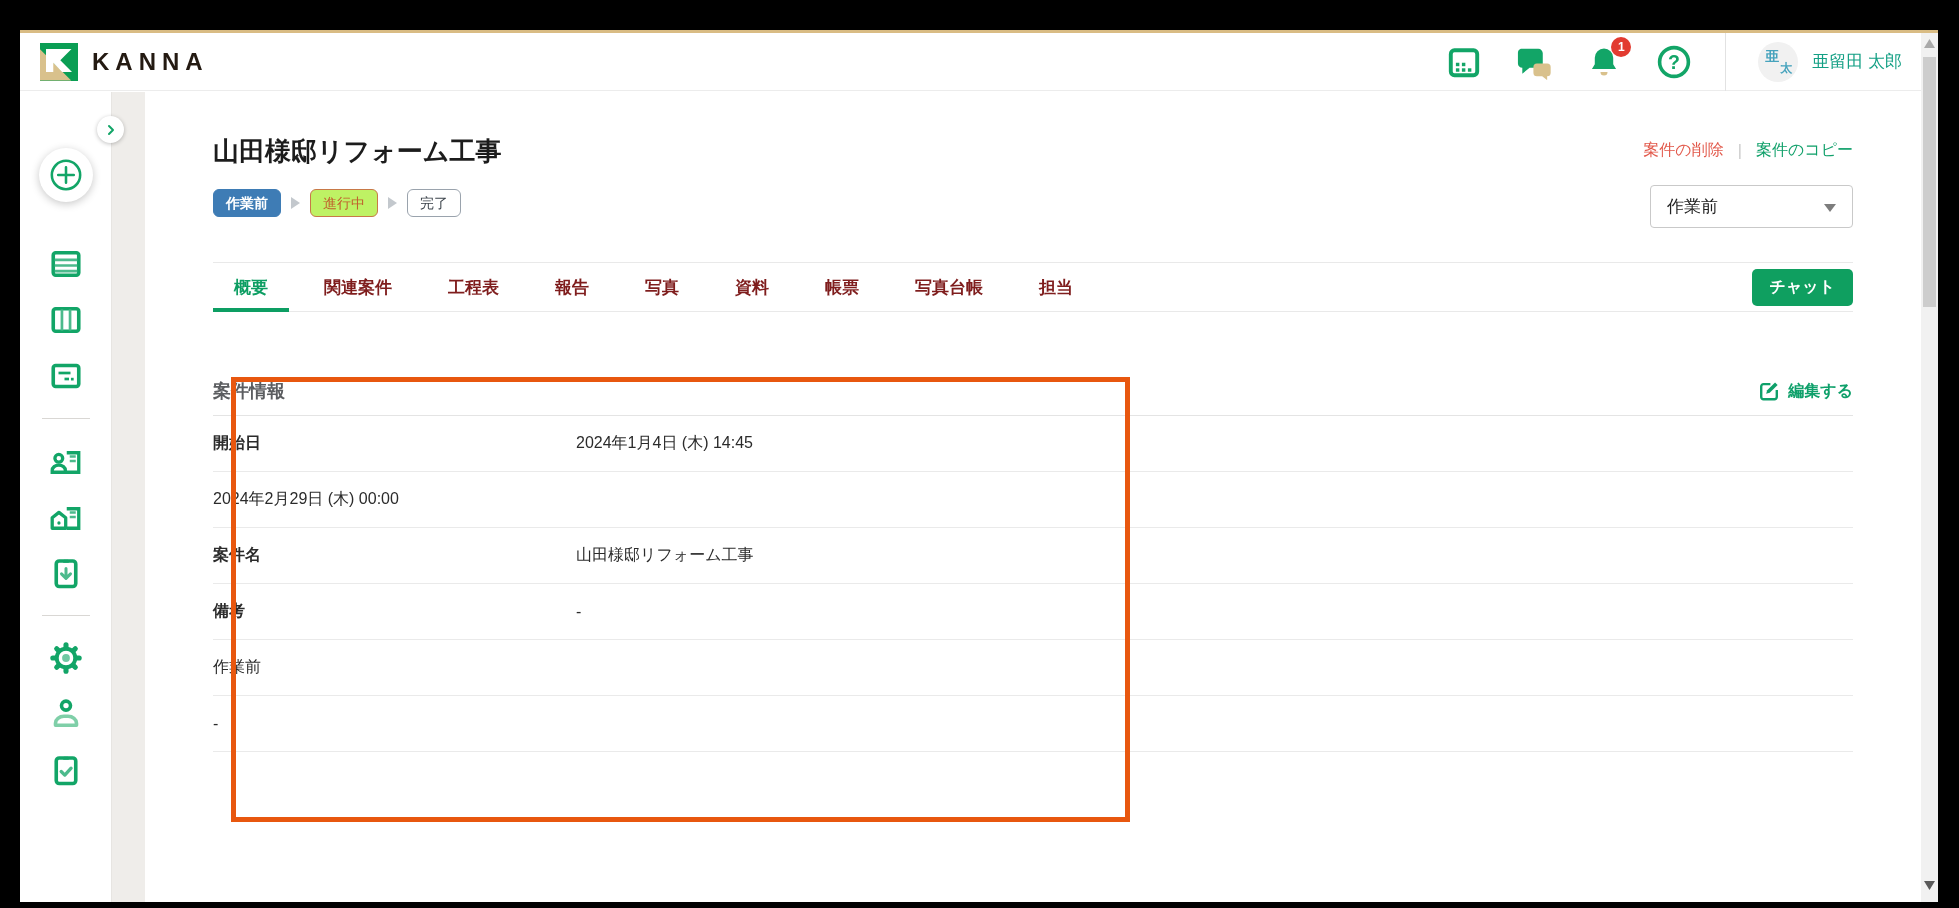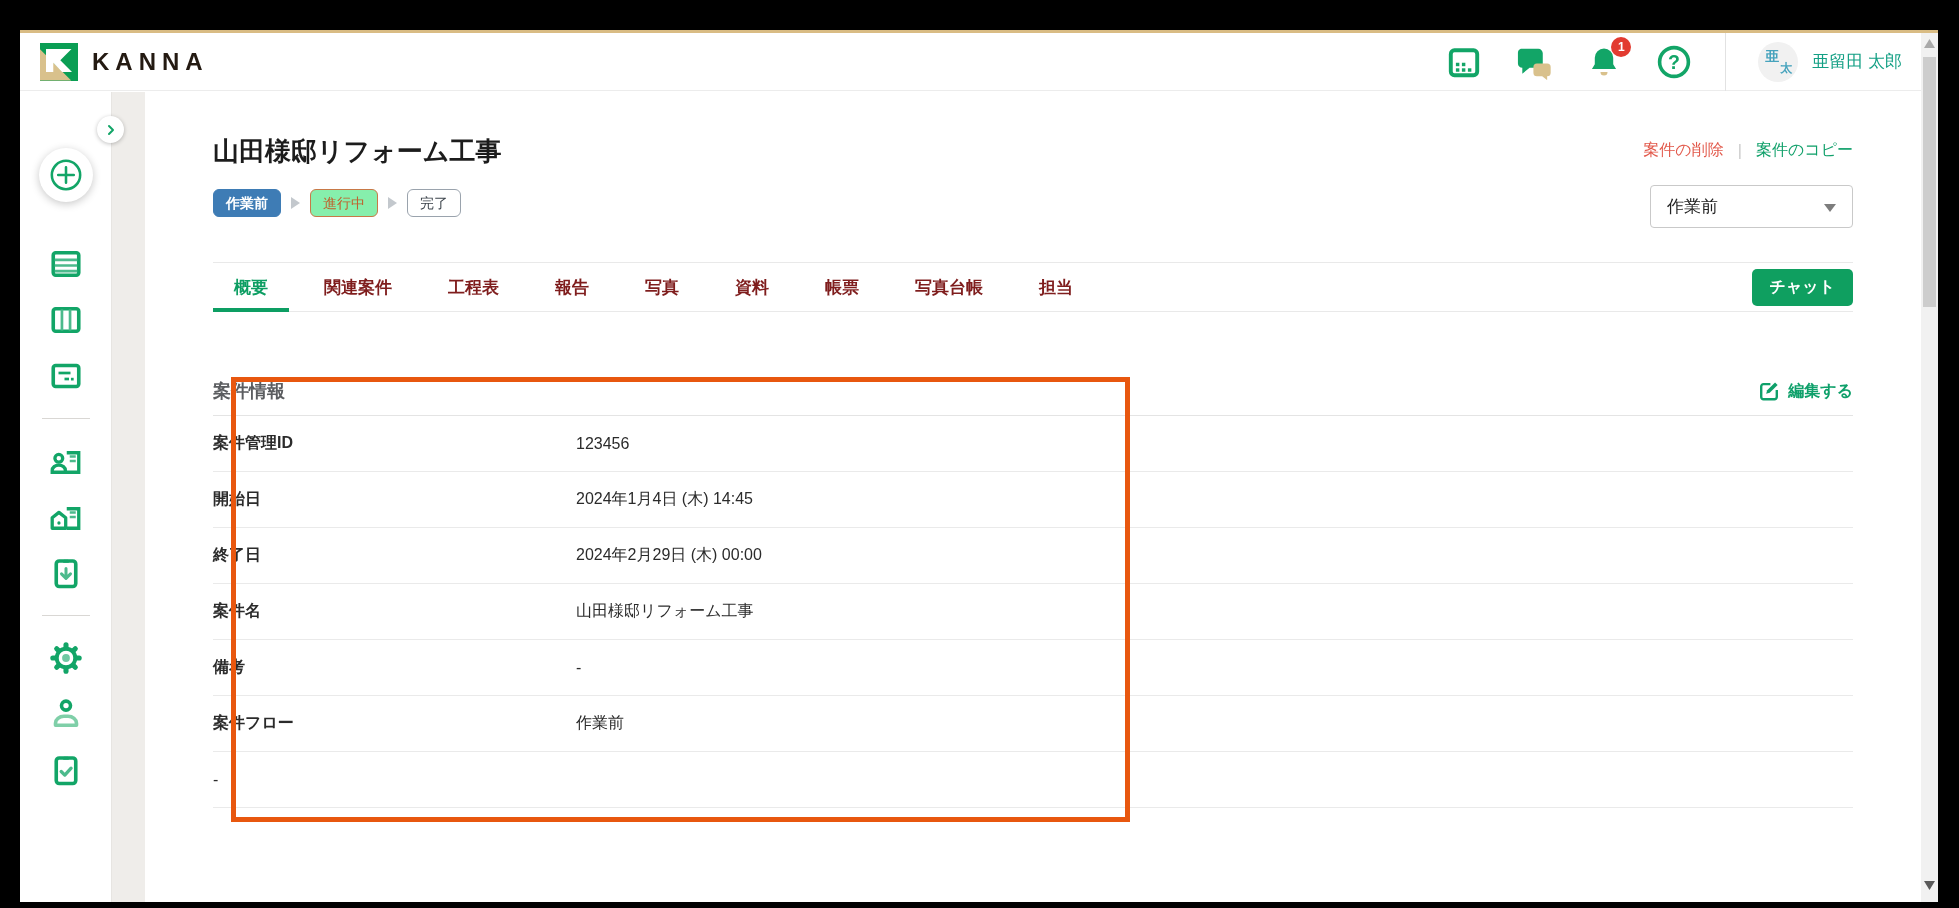--- a/index.html
+++ b/index.html
@@ -39,21 +39,21 @@
   .side-div { width:48px; height:1px; background:#d9d7d4; margin:12px 0 16px; }
 
   .main-panel { flex:1; background:#fff; margin-left:33px; position:relative; padding:0 68px; }
 
   
   .page-head { display:flex; justify-content:space-between; margin-top:42px; }
   .page-title { font-size:26px; font-weight:700; color:#1c1c1c; }
   .status-row { display:flex; align-items:center; gap:10px; margin-top:20px; }
   .status-badge { font-size:14px; padding:4px 12px; border-radius:6px; line-height:1.3; }
   .status-badge.filled-blue { background:#3e7cb5; color:#fff; border:1px solid #3e7cb5; font-weight:600; }
-  .status-badge.outline-orange { background:#86efac; color:#c05f2c; border:1px solid #c87947; }
+  .status-badge.outline-orange { background:#bef264; color:#c05f2c; border:1px solid #c87947; }
   .status-badge.outline-gray { background:#fff; color:#3c434b; border:1px solid #9aa3ad; }
   .status-item { display:flex; align-items:center; gap:10px; }
   .sep-arrow { width:0; height:0; border-left:9px solid #c3c8cd; border-top:6px solid transparent; border-bottom:6px solid transparent; }
   .status-item:last-child .sep-arrow { display:none; }
 
   .head-right { display:flex; flex-direction:column; align-items:flex-end;margin-left:24px; }
   .action-links { display:flex; align-items:center; gap:14px; font-size:16px; margin-top:6px; }
   .link-delete { color:#e2594b; cursor:pointer; }
   .link-sep { color:#c9c9c9; }
   .link-copy { color:#10a06a; cursor:pointer;text-align:right; }
@@ -289,41 +289,35 @@
           <div class="edit-link">
             <svg width="22" height="22" viewBox="0 0 24 24">
               <path d="M20.5 11 v7.5 a2.5 2.5 0 0 1 -2.5 2.5 H6 a2.5 2.5 0 0 1 -2.5 -2.5 V7 A2.5 2.5 0 0 1 6 4.5 h7.5" fill="none" stroke="#0ea06a" stroke-width="2.6"></path>
               <path d="M18.6 2.6 l2.8 2.8 -8.6 8.6 -3.9 1.1 1.1 -3.9 z" fill="#0ea06a"></path>
             </svg>
             <span>編集する</span>
           </div>
         </div>
         <div>
             <div class="info-row">
-            <div class="info-label">案件管理ID</div>
-            <div class="info-value">123456</div>
-          </div>
-            <div class="info-row">
             <div class="info-label">開始日</div>
             <div class="info-value">2024年1月4日 (木) 14:45</div>
           </div>
             <div class="info-row">
-            <div class="info-label">終了日</div>
             <div class="info-value">2024年2月29日 (木) 00:00</div>
           </div>
             <div class="info-row">
             <div class="info-label">案件名</div>
             <div class="info-value">山田様邸リフォーム工事</div>
           </div>
             <div class="info-row">
             <div class="info-label">備考</div>
             <div class="info-value">-</div>
           </div>
             <div class="info-row">
-            <div class="info-label">案件フロー</div>
             <div class="info-value">作業前</div>
           </div>
             <div class="info-row">
             <div class="info-value">-</div>
           </div>
           </div>
       </div>
 
     </div>
   </div>

